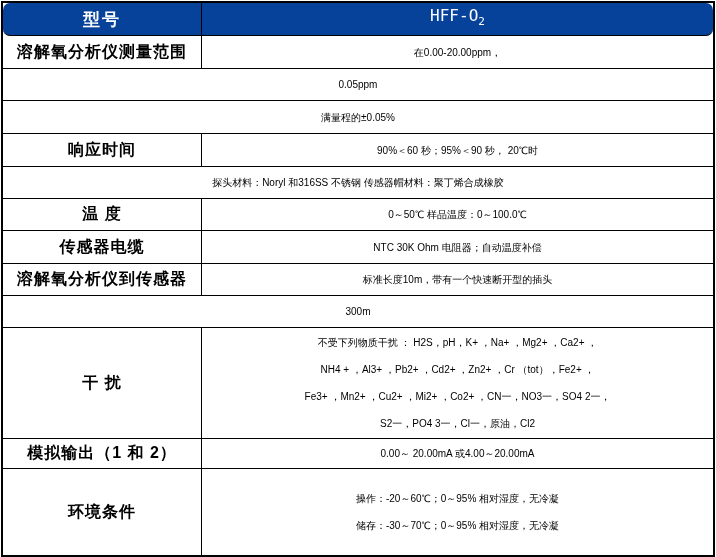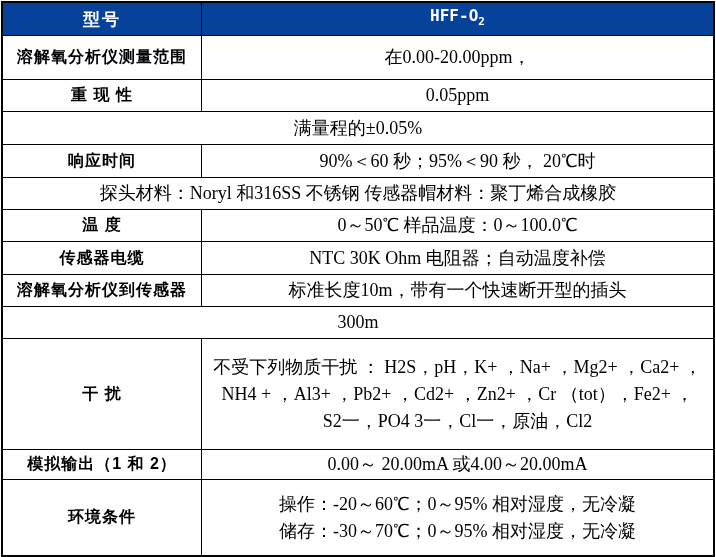--- a/index.html
+++ b/index.html
@@ -22,50 +22,49 @@
   .cell{box-sizing:border-box;display:flex;flex-direction:column;justify-content:center;}
   .cell-label{
     width:199px;min-width:199px;
     border-right:1px solid var(--border);
     align-items:center;text-align:center;
     font-weight:bold;font-size:16px;
     letter-spacing:1px;
   }
   .cell-value{
     flex:1;align-items:center;text-align:center;
-    font-family:Liberation Serif, serif;
-    font-size:18px;
+    font-family:Liberation Sans, sans-serif;
+    font-size:10px;
   }
   .cell-value .line{line-height:27px;}
-  .row-header{background:var(--header-bg);color:var(--header-text);}
+  .row-header{background:var(--header-bg);color:var(--header-text);border-radius:7px;}
   .row-header .cell-label{font-size:17px;letter-spacing:2px;border-right-color:var(--border);}
-  .row-header .cell-value{font-weight:bold;font-size:16px;font-family:"DejaVu Sans Mono","Liberation Sans",monospace;}
+  .row-header .cell-value{font-weight:normal;font-size:16px;font-family:"DejaVu Sans Mono","Liberation Sans",monospace;}
   sub{font-size:11px;}
 </style>
 </head>
 <body>
 
 <div class="spec-table">
 
   <div class="row row-header" style="height:33px">
     <div class="cell cell-label">型号</div>
     <div class="cell cell-value">
       <div class="line"><span>HFF-O</span><sub>2</sub></div>
     </div>
   </div>
 
-  <div class="row" style="height:44px">
+  <div class="row" style="height:33px">
     <div class="cell cell-label">溶解氧分析仪测量范围</div>
     <div class="cell cell-value">
         <div class="line">在0.00-20.00ppm，</div>
       </div>
   </div>
 
   <div class="row" style="height:32px">
-    <div class="cell cell-label">重 现 性</div>
     <div class="cell cell-value">
         <div class="line">0.05ppm</div>
       </div>
   </div>
 
 
   <div class="row" style="height:33px">
     <div class="cell cell-value">
         <div class="line">满量程的±0.05%</div>
       </div>
@@ -109,20 +108,21 @@
     <div class="cell cell-value">
         <div class="line">300m</div>
       </div>
   </div>
 
   <div class="row" style="height:111px">
     <div class="cell cell-label">干 扰</div>
     <div class="cell cell-value">
       <div class="line">不受下列物质干扰 ： H2S，pH，K+ ，Na+ ，Mg2+ ，Ca2+ ，</div>
       <div class="line">NH4 + ，Al3+ ，Pb2+ ，Cd2+ ，Zn2+ ，Cr （tot），Fe2+ ，</div>
+      <div class="line">Fe3+ ，Mn2+ ，Cu2+ ，Mi2+ ，Co2+ ，CN一，NO3一，SO4 2一，</div>
       <div class="line">S2一，PO4 3一，Cl一，原油，Cl2</div>
     </div>
   </div>
 
   <div class="row" style="height:30px">
     <div class="cell cell-label">模拟输出（1 和 2）</div>
     <div class="cell cell-value">
         <div class="line">0.00～ 20.00mA 或4.00～20.00mA</div>
       </div>
   </div>

